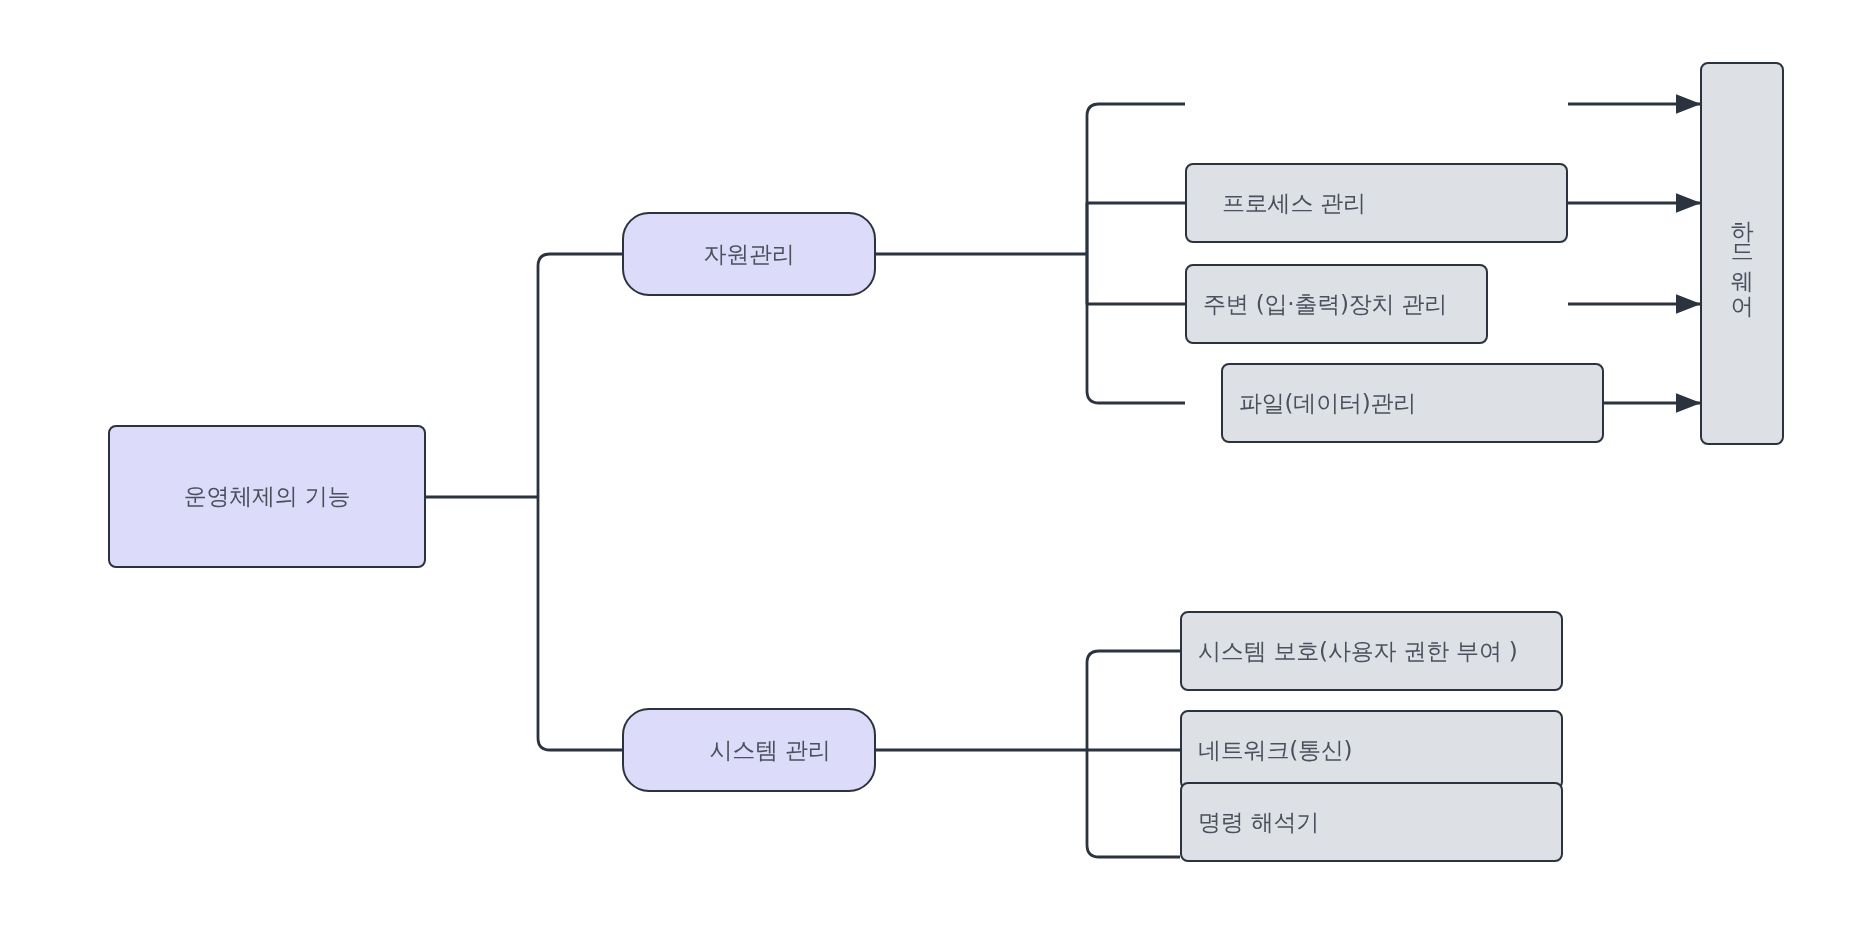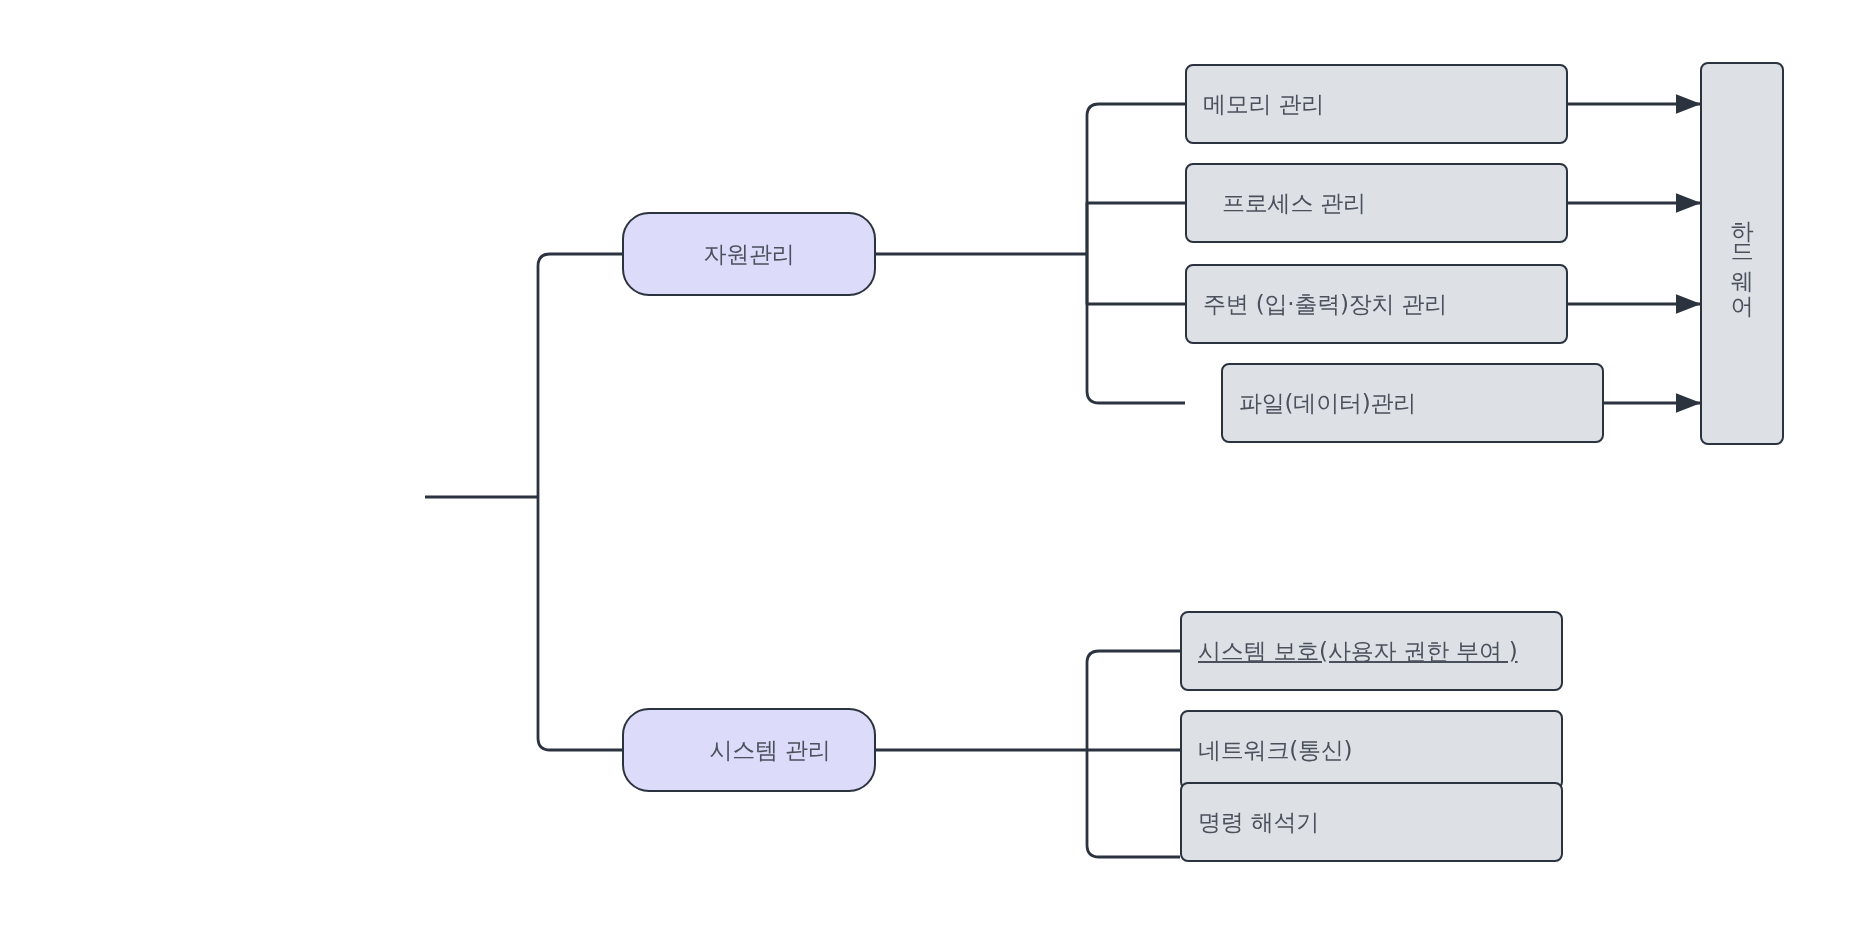--- a/index.html
+++ b/index.html
@@ -100,46 +100,46 @@
       <path d="M 1087 750 L 1180 750"></path>
       <path d="M 1087 750 L 1087 845 Q 1087 857 1099 857 L 1180 857"></path>
 
       <path d="M 1568 104 L 1700 104" marker-end="url(#arrowhead)"></path>
       <path d="M 1568 203 L 1700 203" marker-end="url(#arrowhead)"></path>
       <path d="M 1568 304 L 1700 304" marker-end="url(#arrowhead)"></path>
       <path d="M 1568 403 L 1700 403" marker-end="url(#arrowhead)"></path>
     </g>
   </svg>
 
+  <div class="node node-root" style="left:108px; top:425px; width:318px; height:143px;">
+    <span>운영체제의 기능</span>
+  </div>
 
   <div class="node node-branch" style="left:622px; top:212px; width:254px; height:84px;">
     <span>자원관리</span>
   </div>
 
   <div class="node node-branch" style="left:622px; top:708px; width:254px; height:84px;padding-left:42px;">
     <span>시스템 관리</span>
   </div>
 
-  <div class="node node-leaf" style="left:1185px; top:64px; width:383px; height:80px;">
-    <span>메모리 관리</span>
-  </div>
 
   <div class="node node-leaf" style="left:1185px; top:163px; width:383px; height:80px;padding-left:35px;">
     <span>프로세스 관리</span>
   </div>
 
-  <div class="node node-leaf" style="left:1185px; top:264px; width:383px; height:80px;padding-left:16px;">
+  <div class="node node-leaf" style="left:1185px; top:264px; width:303px; height:80px;padding-left:16px;">
     <span>주변 (입·출력)장치 관리</span>
   </div>
 
   <div class="node node-leaf" style="left:1185px; top:363px; width:383px; height:80px;margin-left:36px;">
     <span>파일(데이터)관리</span>
   </div>
 
-  <div class="node node-leaf" style="left:1180px; top:611px; width:383px; height:80px;text-decoration:underline;">
+  <div class="node node-leaf" style="left:1180px; top:611px; width:383px; height:80px;">
     <span>시스템 보호(사용자 권한 부여 )</span>
   </div>
 
   <div class="node node-leaf" style="left:1180px; top:710px; width:383px; height:80px;">
     <span>네트워크(통신)</span>
   </div>
 
   <div class="node node-leaf" style="left:1180px; top:782px; width:383px; height:80px;">
     <span>명령 해석기</span>
   </div>

